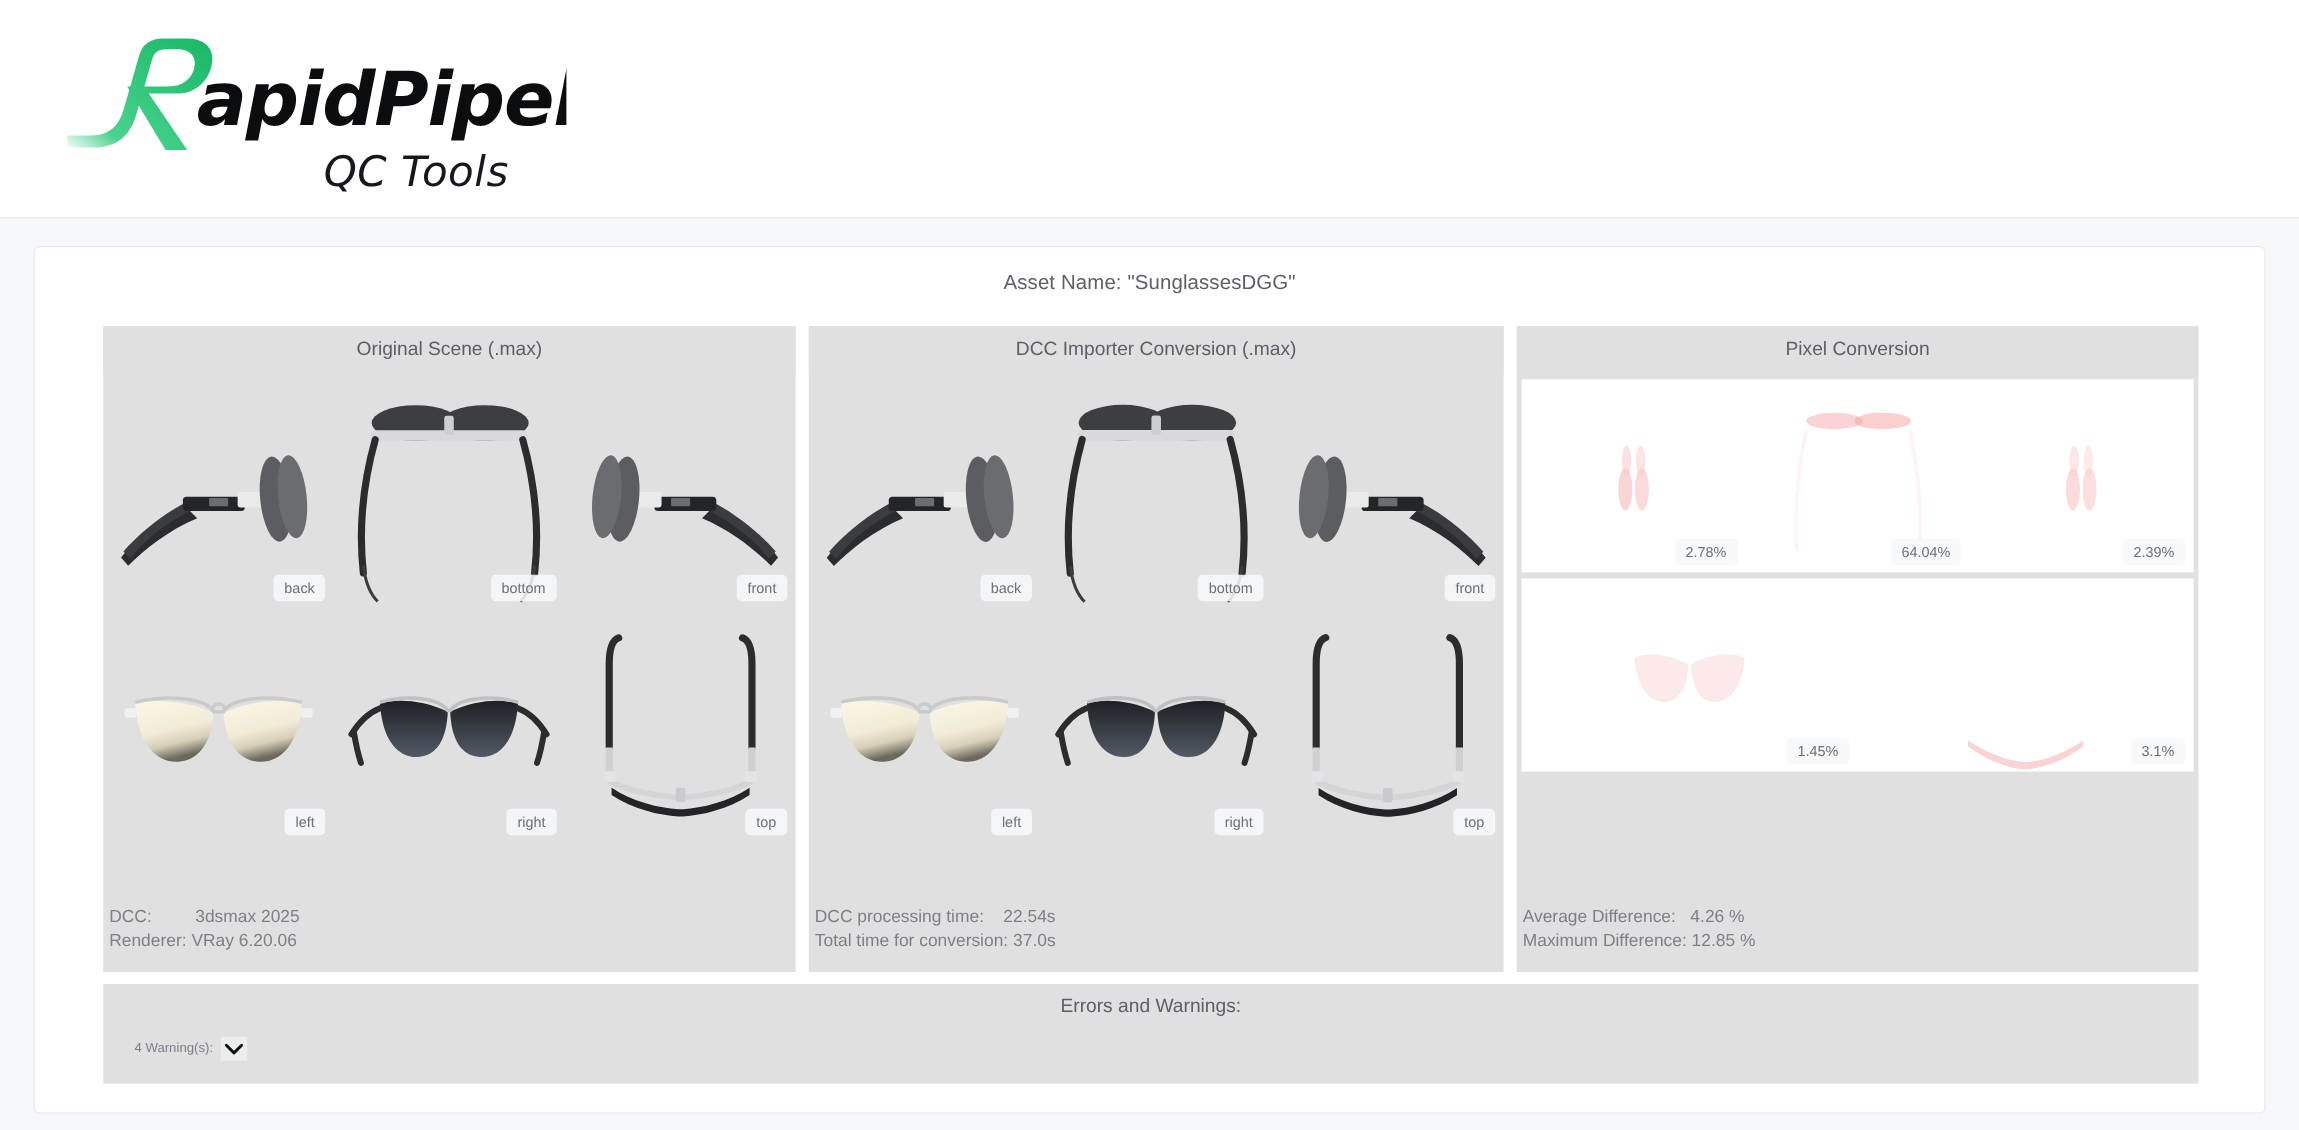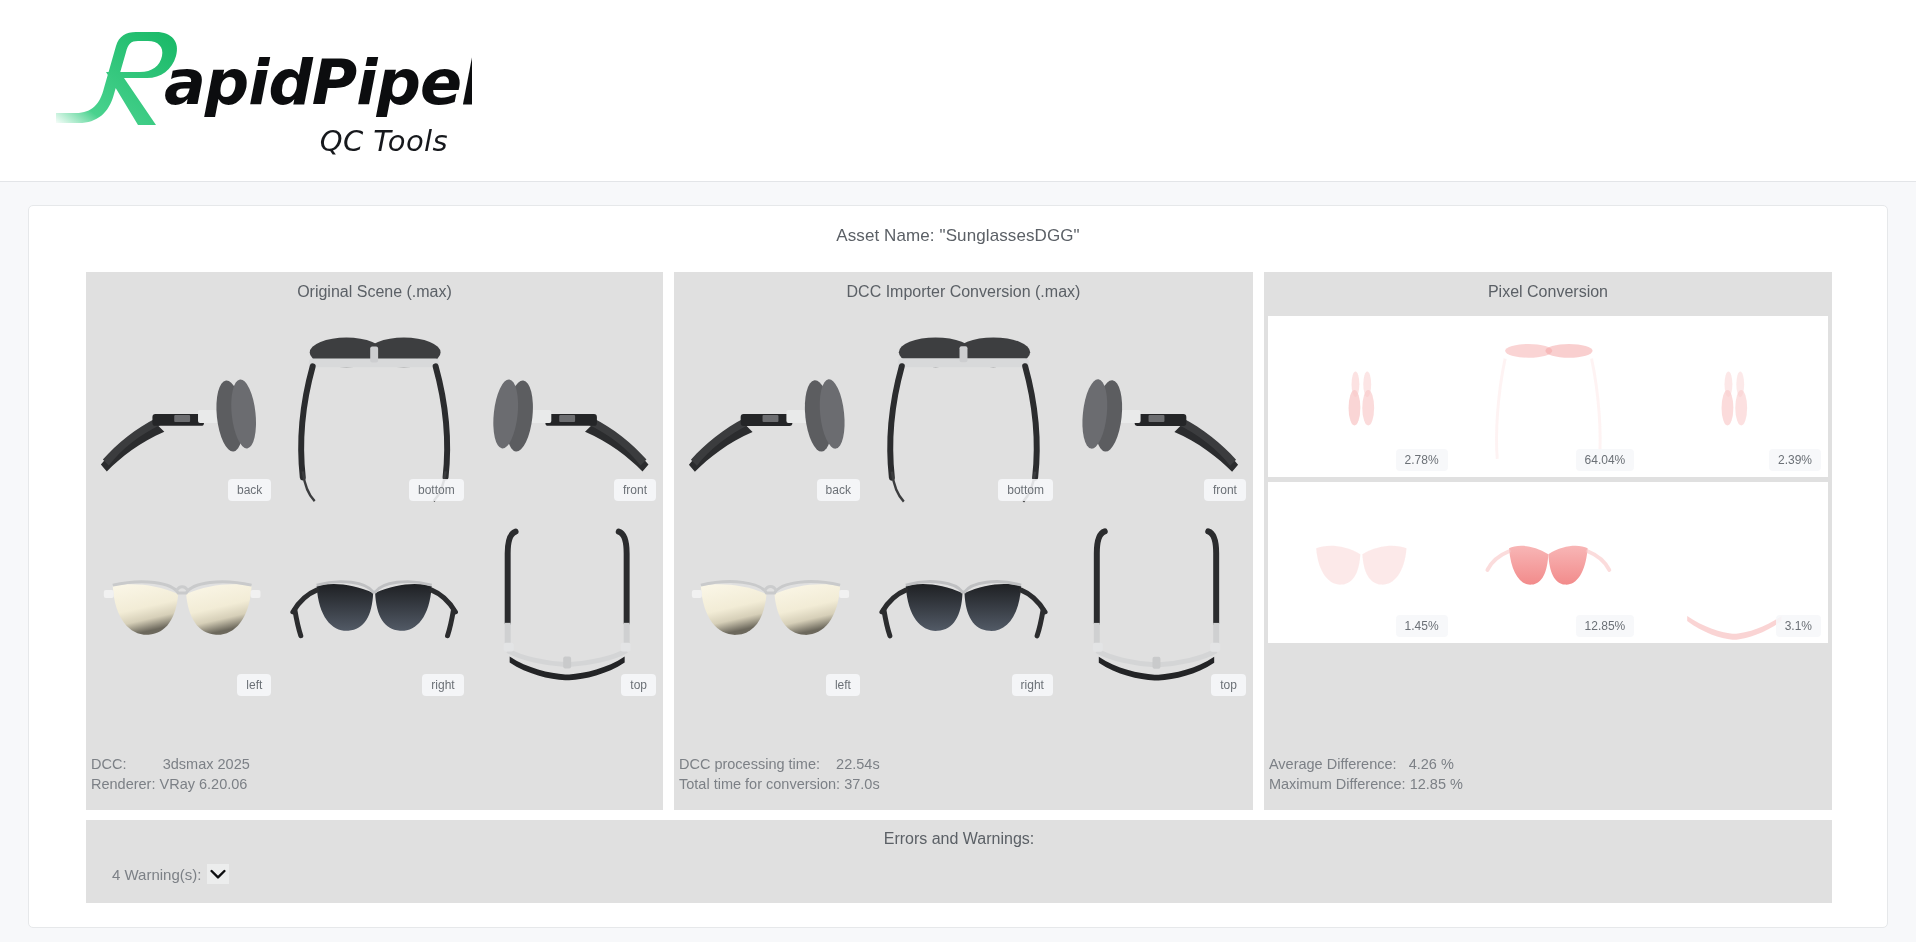--- a/index.html
+++ b/index.html
@@ -26,25 +26,25 @@
     width: 420px;
     height: 130px;
   }
   #logo-wordmark {
     position: absolute;
     left: 0; top: 0;
     width: 420px; height: 100px;
   }
   #logo-subtitle {
     position: absolute;
-    right: 24px;
+    right: 48px;
     top: 96px;
     font-family: "DejaVu Sans", sans-serif;
     font-style: italic;
-    font-size: 29px;
+    font-size: 35px;
     font-weight: 400;
     color: #16181c;
     letter-spacing: .4px;
   }
 
   
   #report-card {
     position: absolute;
     left: 28px;
     top: 205px;
@@ -170,21 +170,21 @@
   }
   #warnings-row {
     position: absolute;
     left: 26px;
     top: 44px;
     display: flex;
     align-items: center;
     gap: 6px;
   }
   #warnings-count {
-    font-size: 15px;
+    font-size: 11px;
     color: #7c8086;
   }
   #warnings-toggle {
     width: 22px; height: 20px;
     display: flex; align-items: center; justify-content: center;
     background: #eceded;
     cursor: pointer;
   }
 
   svg { display: block; }
@@ -505,37 +505,20 @@
             <svg viewBox="0 0 190 161" width="100%" height="100%">
               <g transform="translate(95,78)" opacity=".22">
                 <path d="M-46 -12 C-44 14 -32 26 -20 25 C-8 24 -2 12 -1 -6 C-18 -16 -36 -16 -46 -12 Z" fill="#f4a0a0"></path>
                 <path d="M46 -12 C44 14 32 26 20 25 C8 24 2 12 1 -6 C18 -16 36 -16 46 -12 Z" fill="#f4a0a0"></path>
               </g>
             </svg>
             <div class="view-badge">1.45%</div>
           </div>
           <div class="diff-cell">
             <svg viewBox="0 0 190 161" width="100%" height="100%">
-              <defs>
-                <linearGradient id="diffGrad" x1="0" y1="0" x2="0" y2="1">
-                  <stop offset="0%" stop-color="#f8b6b6"></stop>
-                  <stop offset="100%" stop-color="#f28b8b"></stop>
-                </linearGradient>
-              </defs>
-              <g transform="translate(95,78)">
-                <path d="M-40 -12 C-38 14 -28 26 -17 25 C-6 24 -1 12 0 -6 C-16 -16 -32 -16 -40 -12 Z" fill="url(#diffGrad)"></path>
-                <path d="M40 -12 C38 14 28 26 17 25 C6 24 1 12 0 -6 C16 -16 32 -16 40 -12 Z" fill="url(#diffGrad)"></path>
-                <path d="M-40 -9 C-50 -5 -58 2 -62 10" stroke="#f8c4c4" stroke-width="4" fill="none" stroke-linecap="round" opacity=".6"></path>
-                <path d="M40 -9 C50 -5 58 2 62 10" stroke="#f8c4c4" stroke-width="4" fill="none" stroke-linecap="round" opacity=".6"></path>
-              </g>
-            </svg>
-            <div class="view-badge">12.85%</div>
-          </div>
-          <div class="diff-cell">
-            <svg viewBox="0 0 190 161" width="100%" height="100%">
               <g transform="translate(95,10)">
                 <path d="M-48 125 C-32 136 -14 142 -2 143 L2 143 C14 142 32 136 48 125 L48 130 C32 142 14 148 2 149 L-2 149 C-14 148 -32 142 -48 130 Z" fill="#f4a0a0" opacity=".45"></path>
               </g>
             </svg>
             <div class="view-badge">3.1%</div>
           </div>
         </div>
       </div>
 
       <div class="panel-footer">

